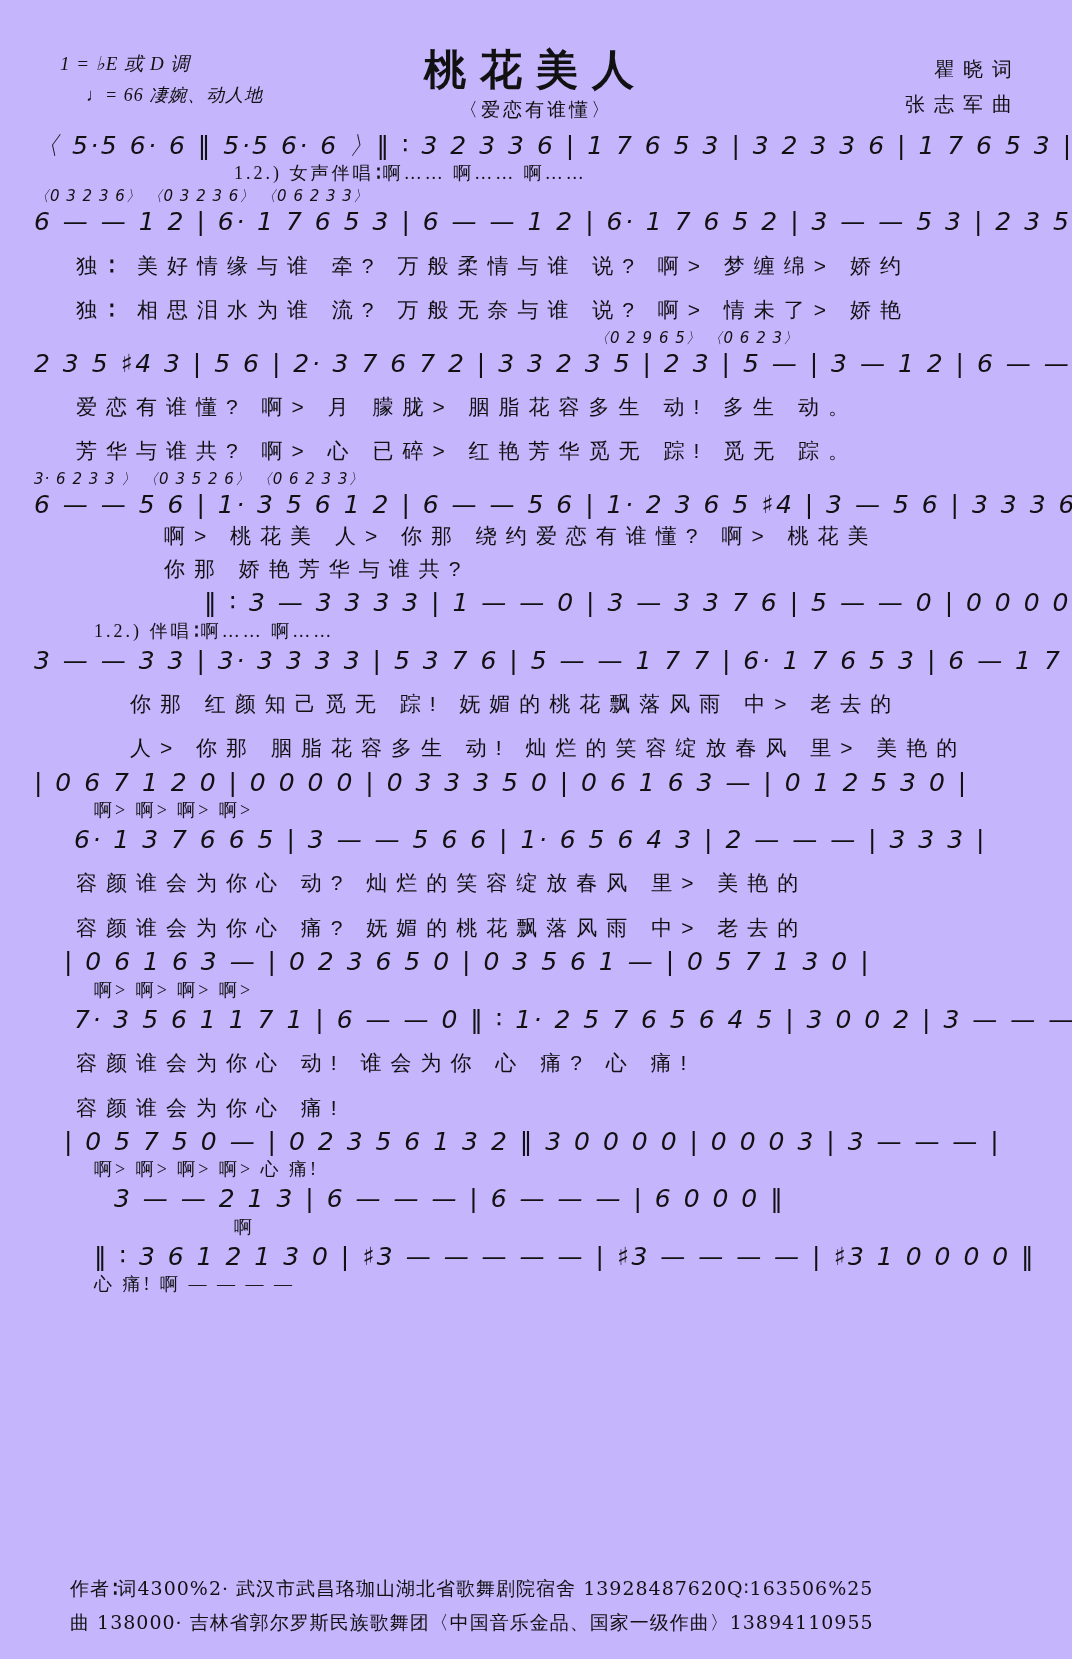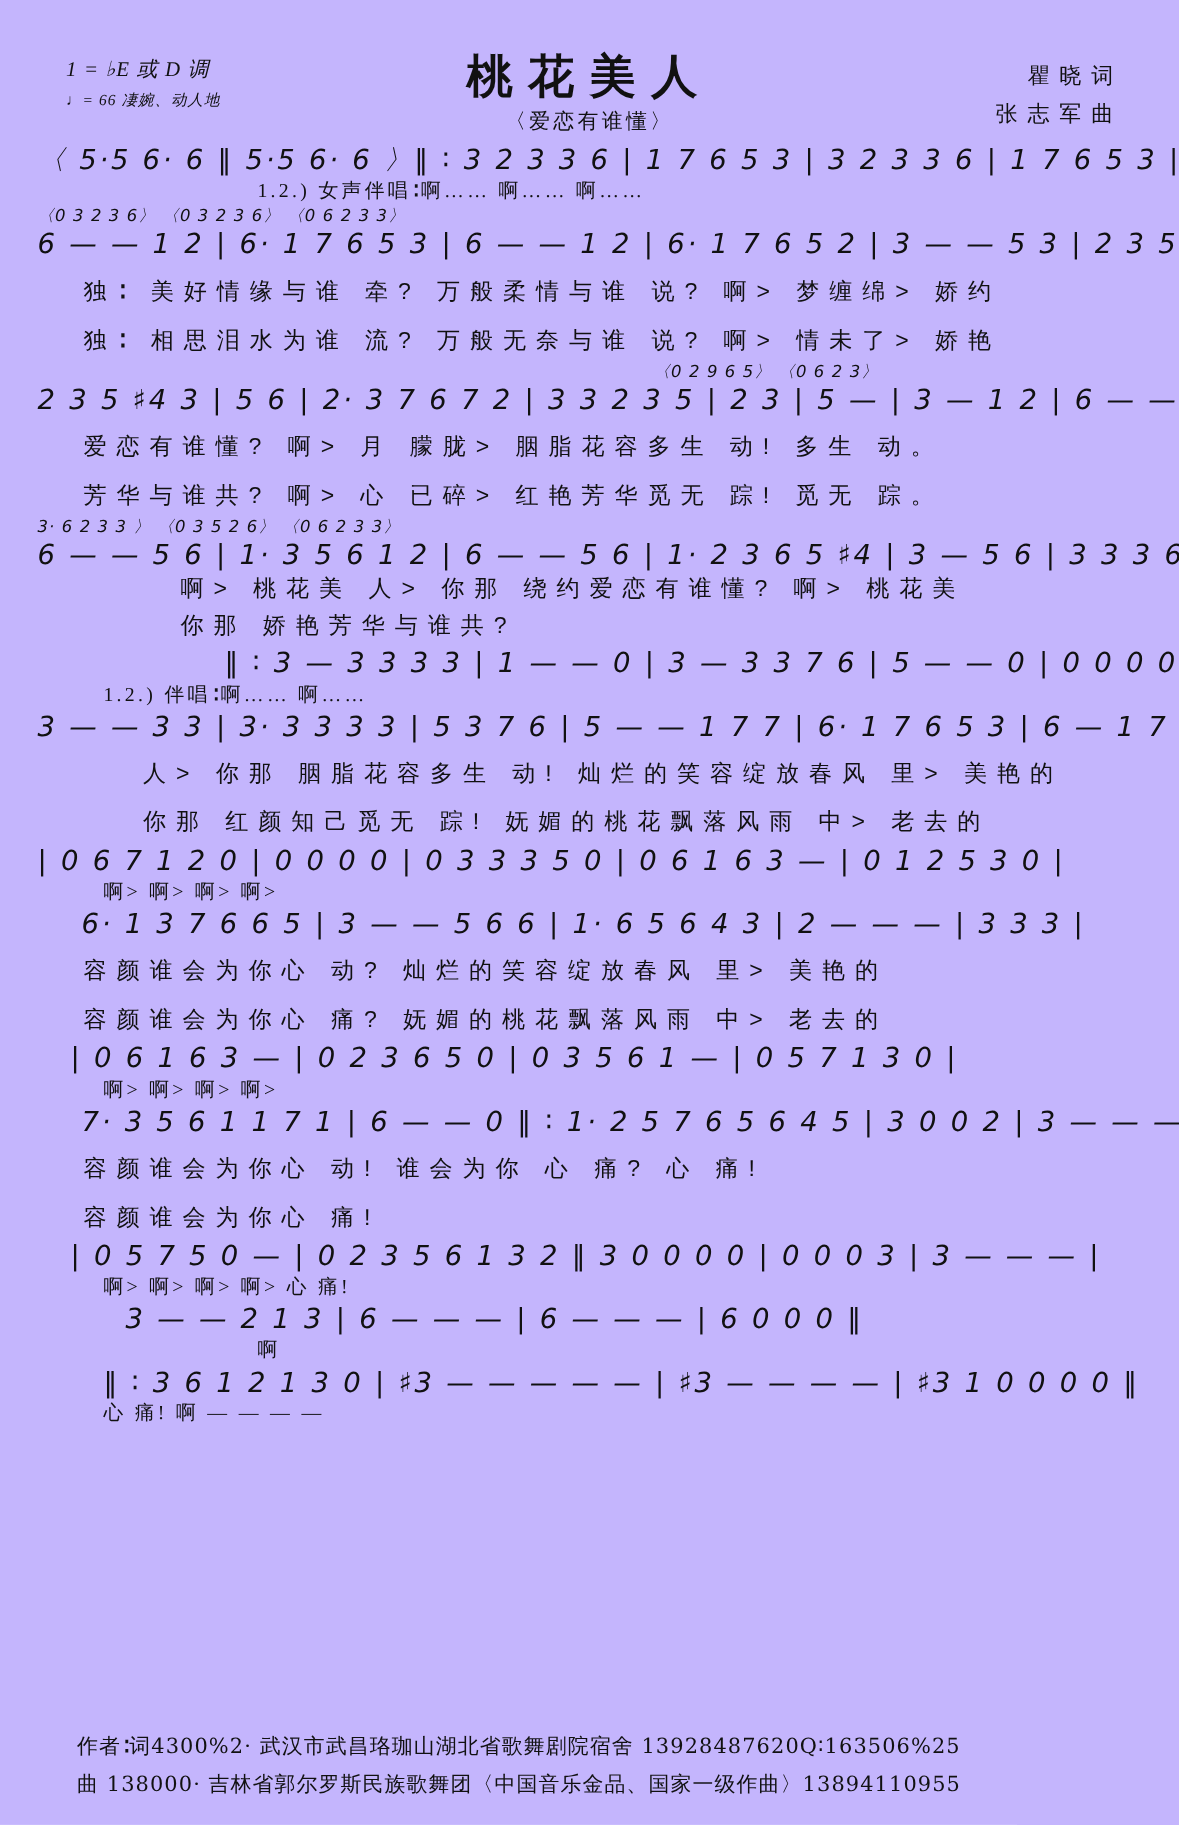--- a/index.html
+++ b/index.html
@@ -26,21 +26,21 @@
   }
   .key-block {
     position: absolute;
     left: 60px;
     top: 48px;
     font-size: 19px;
     line-height: 1.7;
     font-style: italic;
     letter-spacing: 1px;
   }
-  .key-line2 { font-size: 14px; }
+  .key-line2 { font-size: 18px; margin-left: 26px; }
   .title {
     position: absolute;
     left: 0;
     right: 0;
     top: 42px;
     text-align: center;
     font-size: 42px;
     letter-spacing: 14px;
     font-weight: bold;
     font-family: "DejaVu Serif", serif;
@@ -173,22 +173,22 @@
       </div>
     </div>
 
     <div class="sysrow">
       <div class="notes" style="padding-left:170px">‖ ∶ 3 — 3 3 3 3 | 1 — — 0 | 3 — 3 3 7 6 | 5 — — 0 | 0 0 0 0 |</div>
       <div class="ann ind-b">1.2.) 伴唱∶啊……              啊……</div>
     </div>
 
     <div class="sysrow">
       <div class="notes">3 — — 3 3 | 3· 3 3 3 3 | 5 3 7 6 | 5 — — 1 7 7 | 6· 1 7 6 5 3 | 6 — 1 7 7 |</div>
+      <div class="lyric ind2">      你那 红颜知己觅无   踪!   妩媚的桃花飘落风雨 中&gt; 老去的</div>
       <div class="lyric ind2">人&gt;  你那 胭脂花容多生   动!   灿烂的笑容绽放春风 里&gt; 美艳的</div>
-      <div class="lyric ind2">      你那 红颜知己觅无   踪!   妩媚的桃花飘落风雨 中&gt; 老去的</div>
     </div>
 
     <div class="sysrow">
       <div class="notes">| 0 6 7 1 2 0 | 0    0    0    0 | 0 3 3 3 5 0 | 0 6 1 6 3  — | 0 1 2 5 3 0 |</div>
       <div class="ann ind-b">啊&gt;                    啊&gt;          啊&gt;           啊&gt;</div>
     </div>
 
     <div class="sysrow">
       <div class="notes" style="padding-left:40px">6· 1 3 7 6 6 5 | 3 — — 5 6 6 | 1· 6 5 6 4 3 | 2 — — — | 3 3 3 |</div>
       <div class="lyric ind1">容颜谁会为你心  动?    灿烂的笑容绽放春风 里&gt;        美艳的</div>

